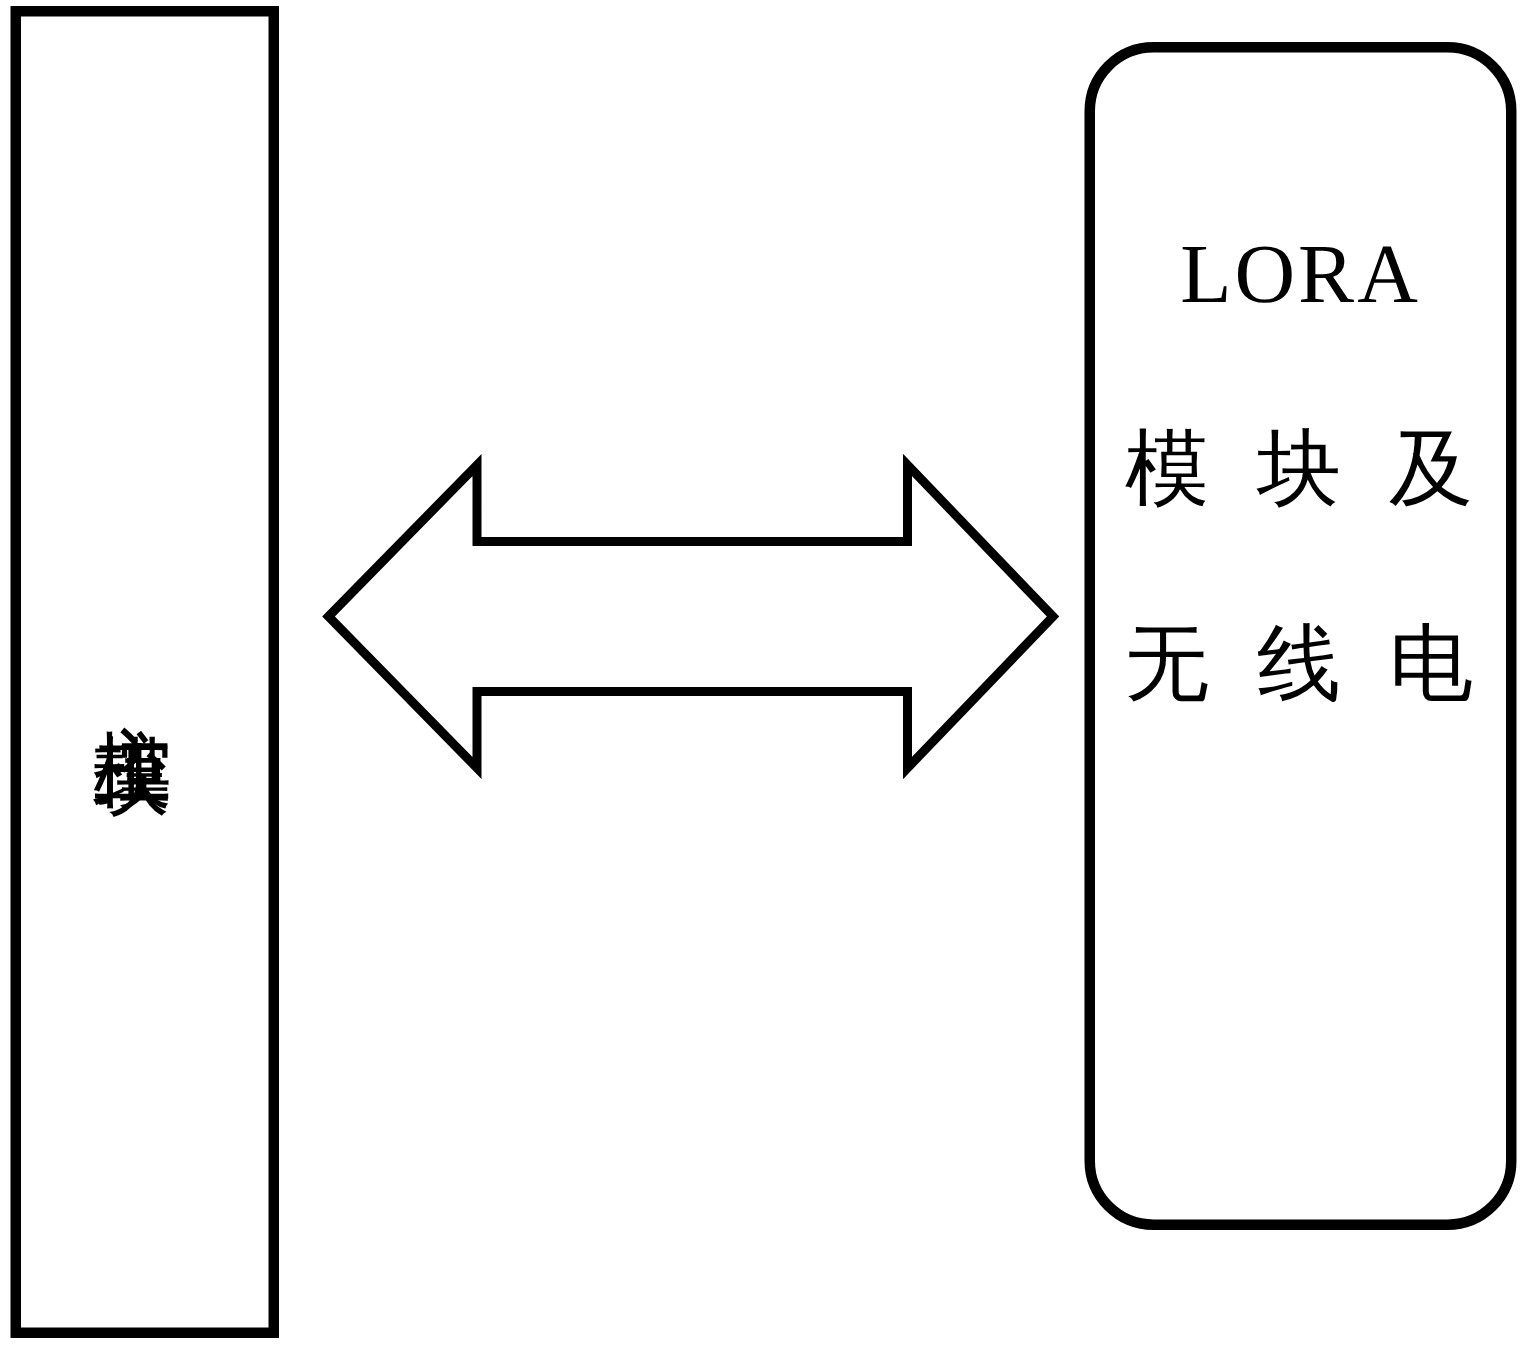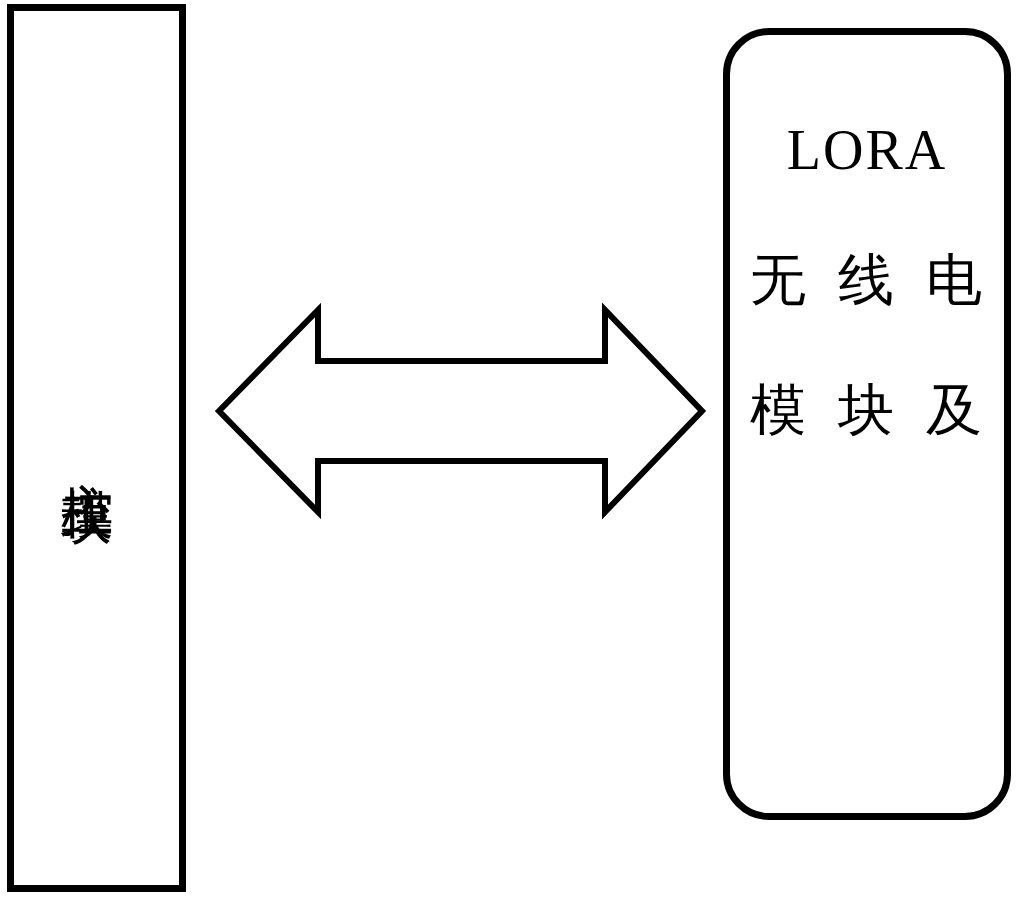--- a/index.html
+++ b/index.html
@@ -48,21 +48,21 @@
   .lora-box {
     position: absolute;
     box-sizing: border-box;
     left: 723px;
     top: 28px;
     width: 288px;
     height: 792px;
     border: 7px solid #000000;
     border-radius: 46px;
     background: #ffffff;
-    padding-top: 50px;
+    padding-top: 83px;
     text-align: center;
   }
   .lora-line {
     display: block;
     height: 130px;
     line-height: 130px;
     font-size: 56px;
     letter-spacing: 2px;
     word-spacing: 14px;
     white-space: nowrap;
@@ -76,17 +76,17 @@
   <div class="main-control-box">
     <span class="vertical-label">主控模块</span>
   </div>
 
   <svg class="arrow-svg" viewBox="210 295 505 230" xmlns="http://www.w3.org/2000/svg">
     <polygon points="219,411 318,310 318,361 605,361 605,310 702,411 605,512 605,461 318,461 318,512" fill="#ffffff" stroke="#000000" stroke-width="6" stroke-linejoin="miter"></polygon>
   </svg>
 
   <div class="lora-box">
     <span class="lora-line">LORA</span>
+    <span class="lora-line">模 块 及</span>
     <span class="lora-line">无 线 电</span>
-    <span class="lora-line">模 块 及</span>
   </div>
 
 </div>
 
 </body></html>

